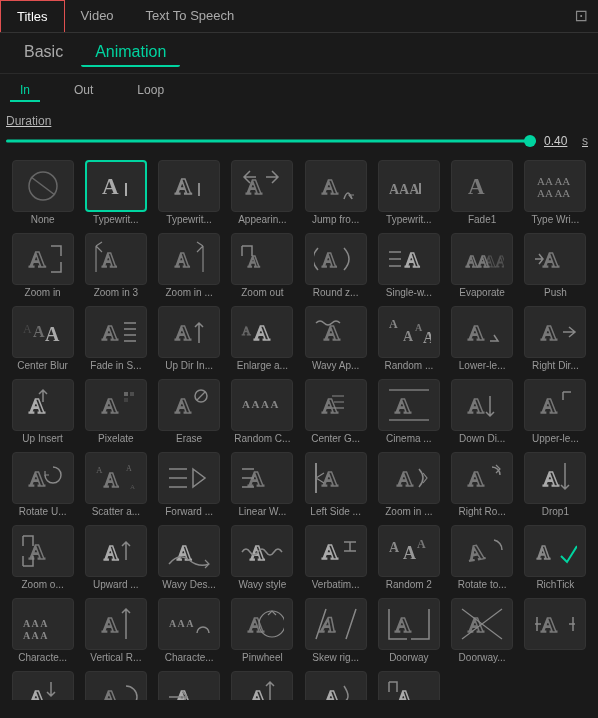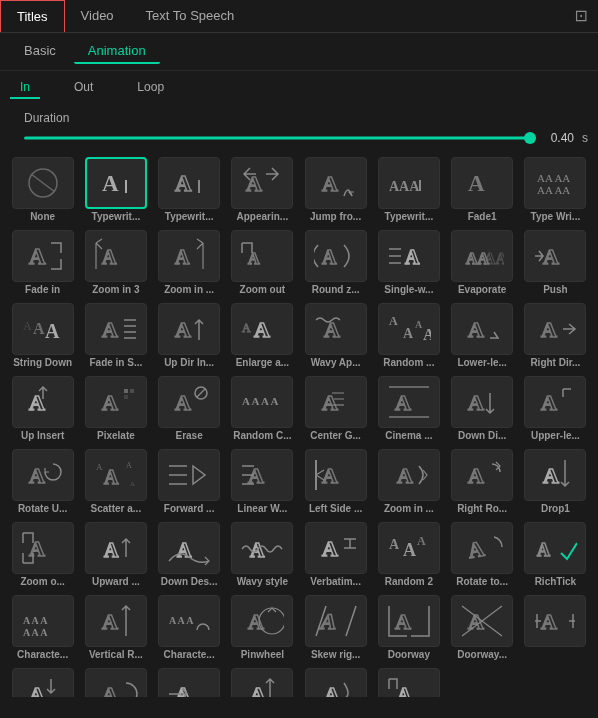--- a/index.html
+++ b/index.html
@@ -36,21 +36,21 @@
     .sub-tabs {
       display: flex;
       padding: 6px 10px;
       border-bottom: 1px solid #2a2a2a;
       gap: 4px;
     }
     .sub-tab {
       padding: 4px 14px;
       cursor: pointer;
       color: #aaa;
-      font-size: 13px;
+      font-size: 16px;
       border-radius: 2px;
     }
     .sub-tab.active {
       color: #00d4a0;
       border-bottom: 2px solid #00d4a0;
     }
 
     
     .anim-tabs {
       display: flex;
@@ -63,21 +63,22 @@
       color: #aaa;
       font-size: 12px;
     }
     .anim-tab.active {
       color: #00d4a0;
       border-bottom: 2px solid #00d4a0;
     }
 
     
     .duration-section {
-      padding: 6px 10px 4px 24px;
+      padding: 6px 10px 4px 6px;
+      text-decoration: underline;
     }
     .duration-label {
       font-size: 12px;
       color: #aaa;
       margin-bottom: 6px;
     }
     .slider-row {
       display: flex;
       align-items: center;
       gap: 8px;
@@ -103,21 +104,20 @@
       border-radius: 50%;
       position: absolute;
       right: 0;
       top: 50%;
       transform: translateY(-50%);
     }
     .slider-value {
       color: #ccc;
       font-size: 12px;
       min-width: 30px;
-      text-align: right;
     }
     .slider-unit {
       color: #aaa;
       font-size: 12px;
     }
 
     
     .animation-grid {
       display: grid;
       grid-template-columns: repeat(8, 1fr);
@@ -150,21 +150,20 @@
     }
     .anim-label {
       font-size: 10px;
       color: #999;
       text-align: center;
       margin-top: 2px;
       width: 62px;
       white-space: nowrap;
       overflow: hidden;
       text-overflow: ellipsis;
-      font-weight: bold;
     }
 
     
     .icon-svg {
       width: 44px;
       height: 38px;
     }
 
     ::-webkit-scrollbar { width: 4px; }
     ::-webkit-scrollbar-track { background: #1a1a1a; }
@@ -278,21 +277,21 @@
       <div class="anim-label">Type Wri...</div>
     </div>
     <div class="anim-item">
       <div class="anim-thumb">
         <svg viewBox="0 0 44 38" class="icon-svg">
           <text x="8" y="27" font-size="23" fill="none" stroke="#777" stroke-width="1.5" font-family="serif" font-weight="bold">A</text>
           <path d="M30 6 L40 6 L40 16" stroke="#888" fill="none" stroke-width="1.5"></path>
           <path d="M30 32 L40 32 L40 22" stroke="#888" fill="none" stroke-width="1.5"></path>
         </svg>
       </div>
-      <div class="anim-label">Fade in</div>
+      <div class="anim-label">Zoom in</div>
     </div>
     <div class="anim-item">
       <div class="anim-thumb">
         <svg viewBox="0 0 44 38" class="icon-svg">
           <text x="8" y="27" font-size="20" fill="none" stroke="#777" stroke-width="1.5" font-family="serif" font-weight="bold">A</text>
           <path d="M2 6 L2 32 M2 6 L8 12 M2 6 L8 2" stroke="#888" fill="none" stroke-width="1.2"></path>
         </svg>
       </div>
       <div class="anim-label">Zoom in 3</div>
     </div>
@@ -354,21 +353,21 @@
       <div class="anim-label">Push</div>
     </div>
     <div class="anim-item">
       <div class="anim-thumb">
         <svg viewBox="0 0 44 38" class="icon-svg">
           <text x="2" y="20" font-size="12" fill="#777" opacity="0.4" font-family="serif">A</text>
           <text x="12" y="24" font-size="16" fill="#888" opacity="0.7" font-family="serif" font-weight="bold">A</text>
           <text x="24" y="28" font-size="20" fill="#aaa" font-family="serif" font-weight="bold">A</text>
         </svg>
       </div>
-      <div class="anim-label">String Down</div>
+      <div class="anim-label">Center Blur</div>
     </div>
     <div class="anim-item">
       <div class="anim-thumb">
         <svg viewBox="0 0 44 38" class="icon-svg">
           <text x="8" y="27" font-size="22" fill="none" stroke="#777" stroke-width="1.5" font-family="serif" font-weight="bold">A</text>
           <line x1="30" y1="10" x2="42" y2="10" stroke="#888" stroke-width="1.5"></line>
           <line x1="30" y1="16" x2="42" y2="16" stroke="#888" stroke-width="1.5"></line>
           <line x1="30" y1="22" x2="42" y2="22" stroke="#888" stroke-width="1.5"></line>
           <line x1="30" y1="28" x2="42" y2="28" stroke="#888" stroke-width="1.5"></line>
         </svg>
@@ -610,21 +609,21 @@
       <div class="anim-label">Upward ...</div>
     </div>
     <div class="anim-item">
       <div class="anim-thumb">
         <svg viewBox="0 0 44 38" class="icon-svg">
           <text x="10" y="28" font-size="20" fill="none" stroke="#aaa" stroke-width="1.5" font-family="serif" font-weight="bold">A</text>
           <path d="M2 32 Q12 20 22 28 Q32 36 42 32" stroke="#888" fill="none" stroke-width="1.5"></path>
           <path d="M38 28 L42 32 L38 36" stroke="#888" fill="none" stroke-width="1.2"></path>
         </svg>
       </div>
-      <div class="anim-label">Down Des...</div>
+      <div class="anim-label">Wavy Des...</div>
     </div>
     <div class="anim-item">
       <div class="anim-thumb">
         <svg viewBox="0 0 44 38" class="icon-svg">
           <text x="10" y="28" font-size="20" fill="none" stroke="#aaa" stroke-width="1.5" font-family="serif" font-weight="bold">A</text>
           <path d="M2 20 Q6 14 10 20 Q14 26 18 20 Q22 14 26 20 Q30 26 34 20 Q38 14 42 20" stroke="#888" fill="none" stroke-width="1.5"></path>
         </svg>
       </div>
       <div class="anim-label">Wavy style</div>
     </div>

